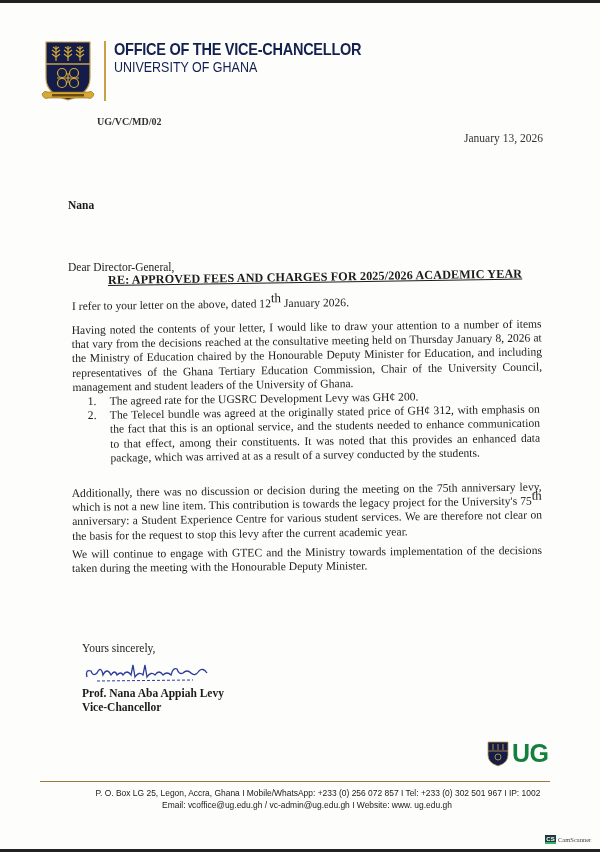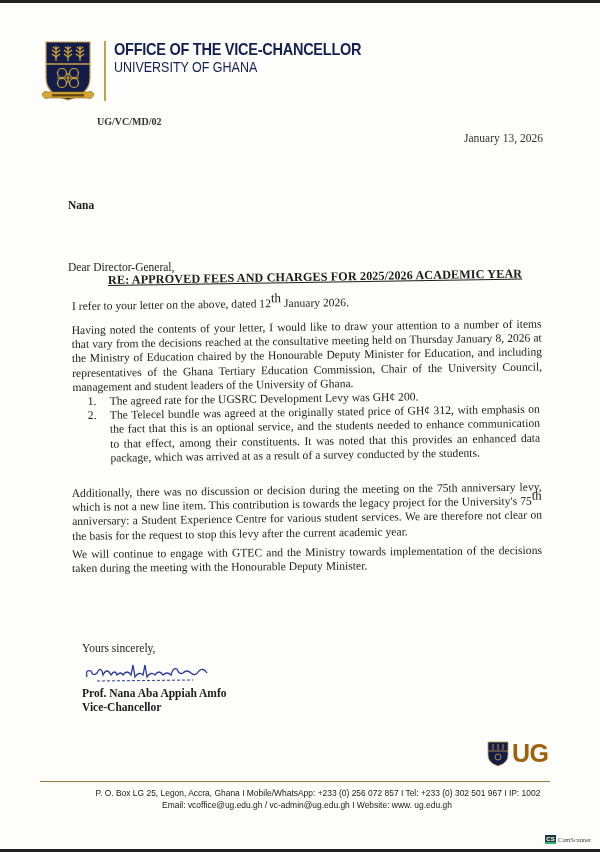--- a/index.html
+++ b/index.html
@@ -35,21 +35,21 @@
   .p5 { top: 595px; }
 
   sup { font-size: 13px; vertical-align: super; line-height: 0; }
 
   .closing { position: absolute; left: 82px; top: 639px; font-size: 11.5px; }
   .signature { position: absolute; left: 83px; top: 652px; width: 140px; height: 30px; }
   .sig-name { position: absolute; left: 82px; top: 683px; font-size: 11.5px; font-weight: bold; line-height: 14px; }
 
   .ug-logo { position: absolute; left: 487px; top: 738px; width: 70px; height: 26px; }
   .ug-shield { position: absolute; left: 0; top: 0; width: 22px; height: 26px; }
-  .ug-text { position: absolute; left: 25px; top: -2px; font-family: "Liberation Sans", sans-serif; font-weight: bold; font-size: 25px; color: #a16207; letter-spacing: -0.5px; }
+  .ug-text { position: absolute; left: 25px; top: -2px; font-family: "Liberation Sans", sans-serif; font-weight: bold; font-size: 25px; color: #15803d; letter-spacing: -0.5px; }
 
   .footer-line { position: absolute; left: 40px; top: 778px; width: 510px; height: 1px; background: #9a7a3a; }
   .footer-1 { position: absolute; left: 72px; top: 784px; width: 470px; text-align: center; font-family: "Liberation Sans", sans-serif; font-size: 9.4px; color: #1a1a1a; transform: scaleX(0.9); transform-origin: center; white-space: nowrap; }
   .footer-2 { position: absolute; left: 72px; top: 796px; width: 470px; text-align: center; font-family: "Liberation Sans", sans-serif; font-size: 9.4px; color: #1a1a1a; transform: scaleX(0.9); transform-origin: center; white-space: nowrap; }
 
   .camscanner { position: absolute; left: 545px; top: 832px; display: flex; align-items: center; gap: 2px; }
   .cs-badge { width: 11px; height: 9px; background: #1c3a3a; color: #fff; font-family: "Liberation Sans", sans-serif; font-size: 6px; font-weight: bold; display: flex; align-items: center; justify-content: center; border-bottom: 2px solid #2fb36b; }
   .cs-label { font-family: "Liberation Serif", serif; font-size: 6.5px; color: #444; }
 </style>
 </head>
@@ -106,21 +106,21 @@
   <p class="body-text p4">We will continue to engage with GTEC and the Ministry towards implementation of the decisions taken during the meeting with the Honourable Deputy Minister.</p>
 
   <div class="closing">Yours sincerely,</div>
 
   <svg class="signature" viewBox="0 0 140 30">
     <path d="M4 22 Q2 14 8 16 Q10 22 14 18 Q18 10 20 20 Q24 12 28 20 Q32 14 34 20 Q38 16 40 20 Q44 14 48 20 L50 10 L52 22 Q56 16 60 20 L62 10 L64 22 Q68 16 72 20 Q76 14 80 20 Q84 16 88 20 Q90 12 94 14 Q96 20 100 18 Q104 14 108 18 Q112 22 116 16 Q120 12 124 18" fill="none" stroke="#2b3a9a" stroke-width="1.3"></path>
     <line x1="14" y1="26" x2="110" y2="25" stroke="#2b3a9a" stroke-width="1" stroke-dasharray="3 2"></line>
   </svg>
 
   <div class="sig-name">
-    <div>Prof. Nana Aba Appiah Amfo</div>
+    <div>Prof. Nana Aba Appiah Levy</div>
     <div>Vice-Chancellor</div>
   </div>
 
   <div class="ug-logo">
     <svg class="ug-shield" viewBox="0 0 22 26">
       <path d="M1 1 H21 V14 Q21 22 11 25 Q1 22 1 14 Z" fill="#141d4a" stroke="#c8a04a" stroke-width="0.8"></path>
       <line x1="1" y1="10" x2="21" y2="10" stroke="#c8a04a" stroke-width="0.8"></line>
       <g stroke="#d6a935" stroke-width="0.8">
           <line x1="6" y1="3" x2="6" y2="9"></line>
           <line x1="11" y1="3" x2="11" y2="9"></line>

